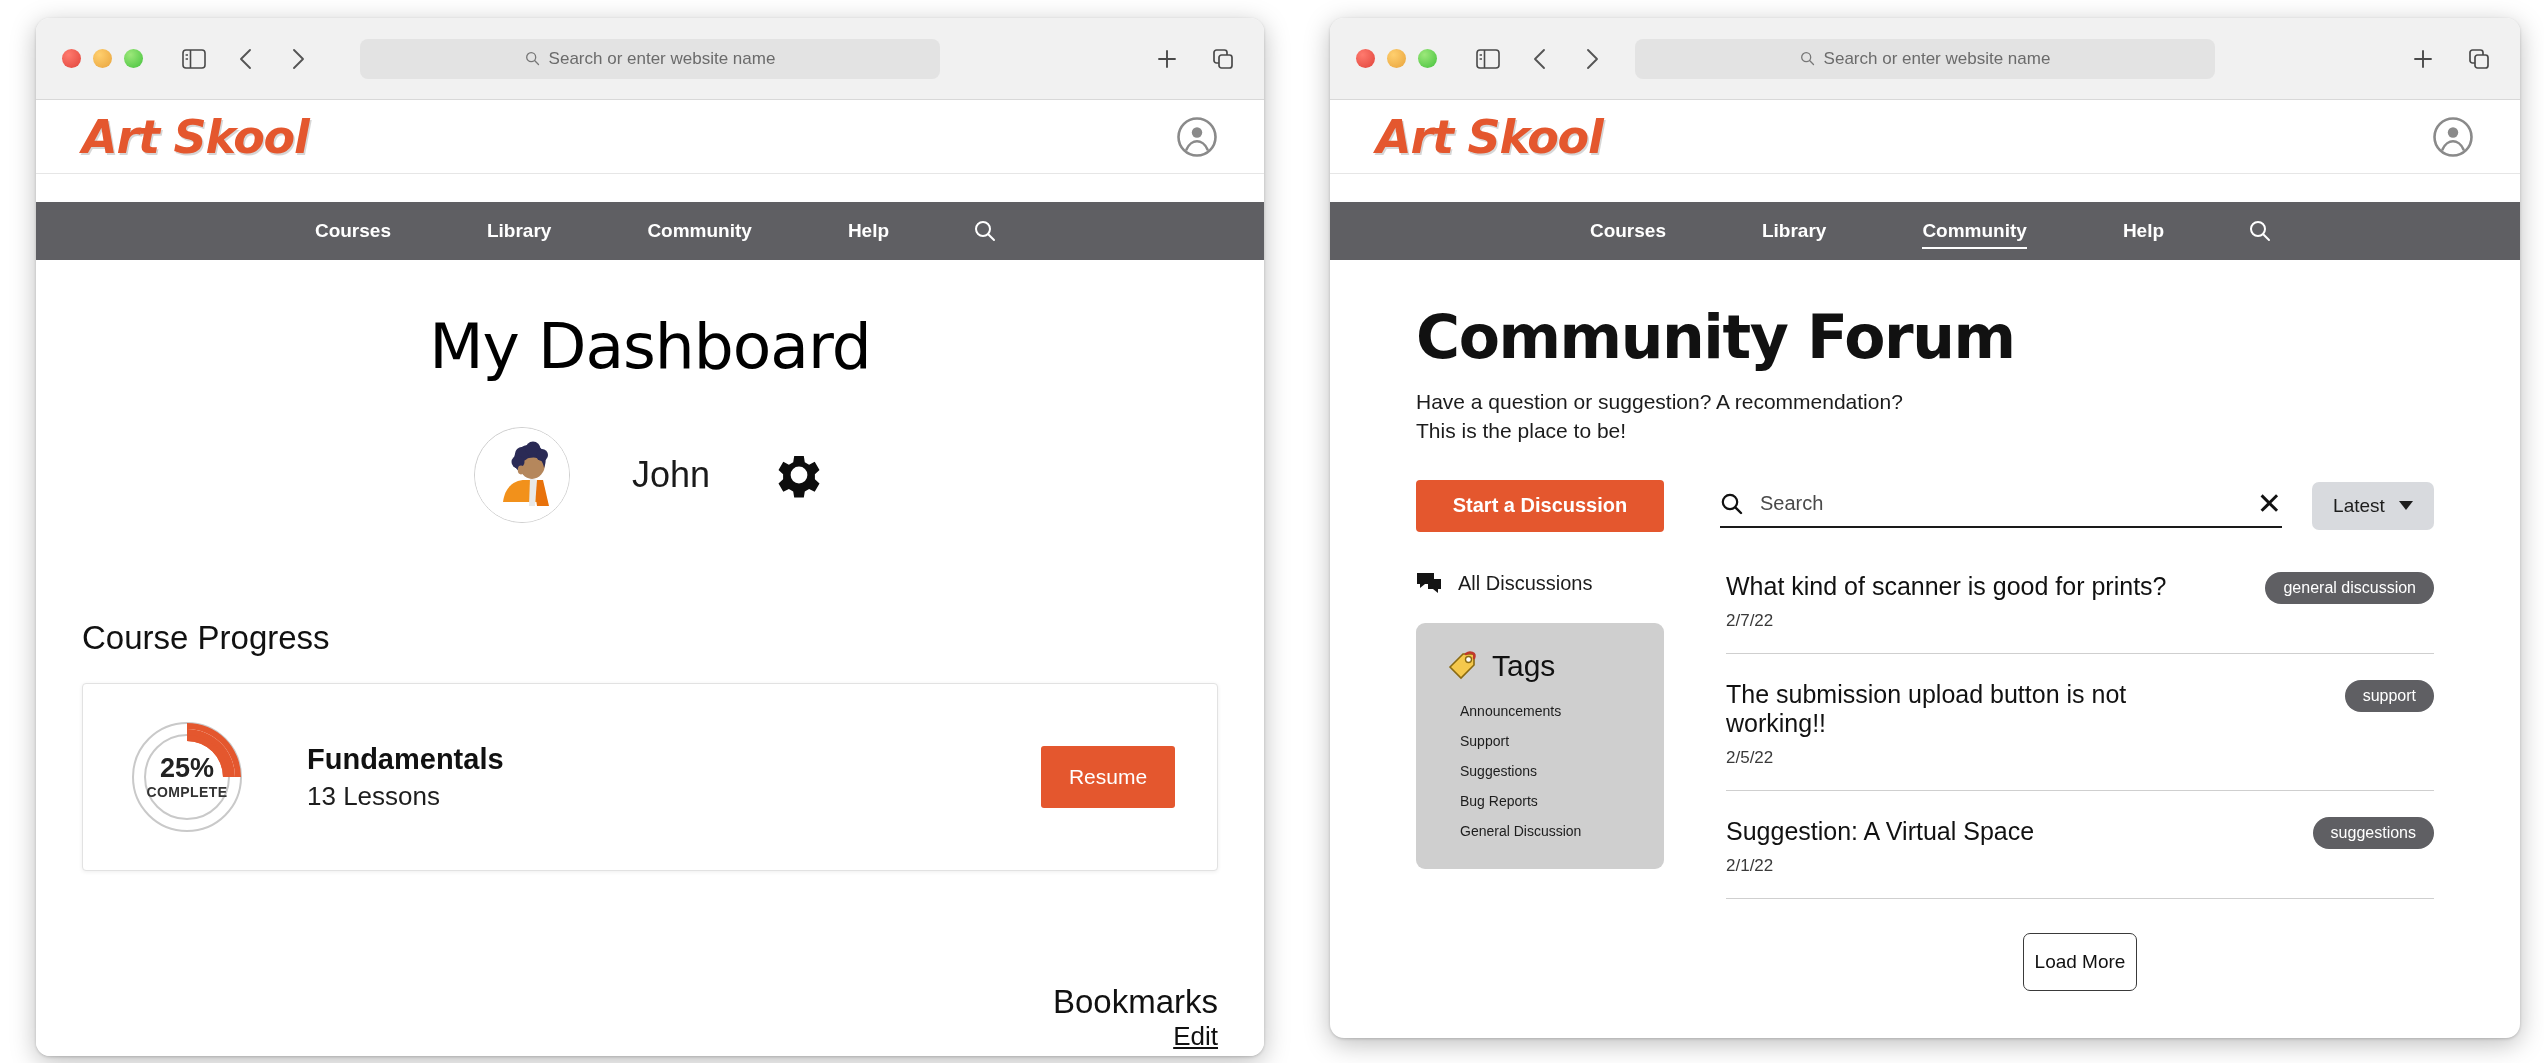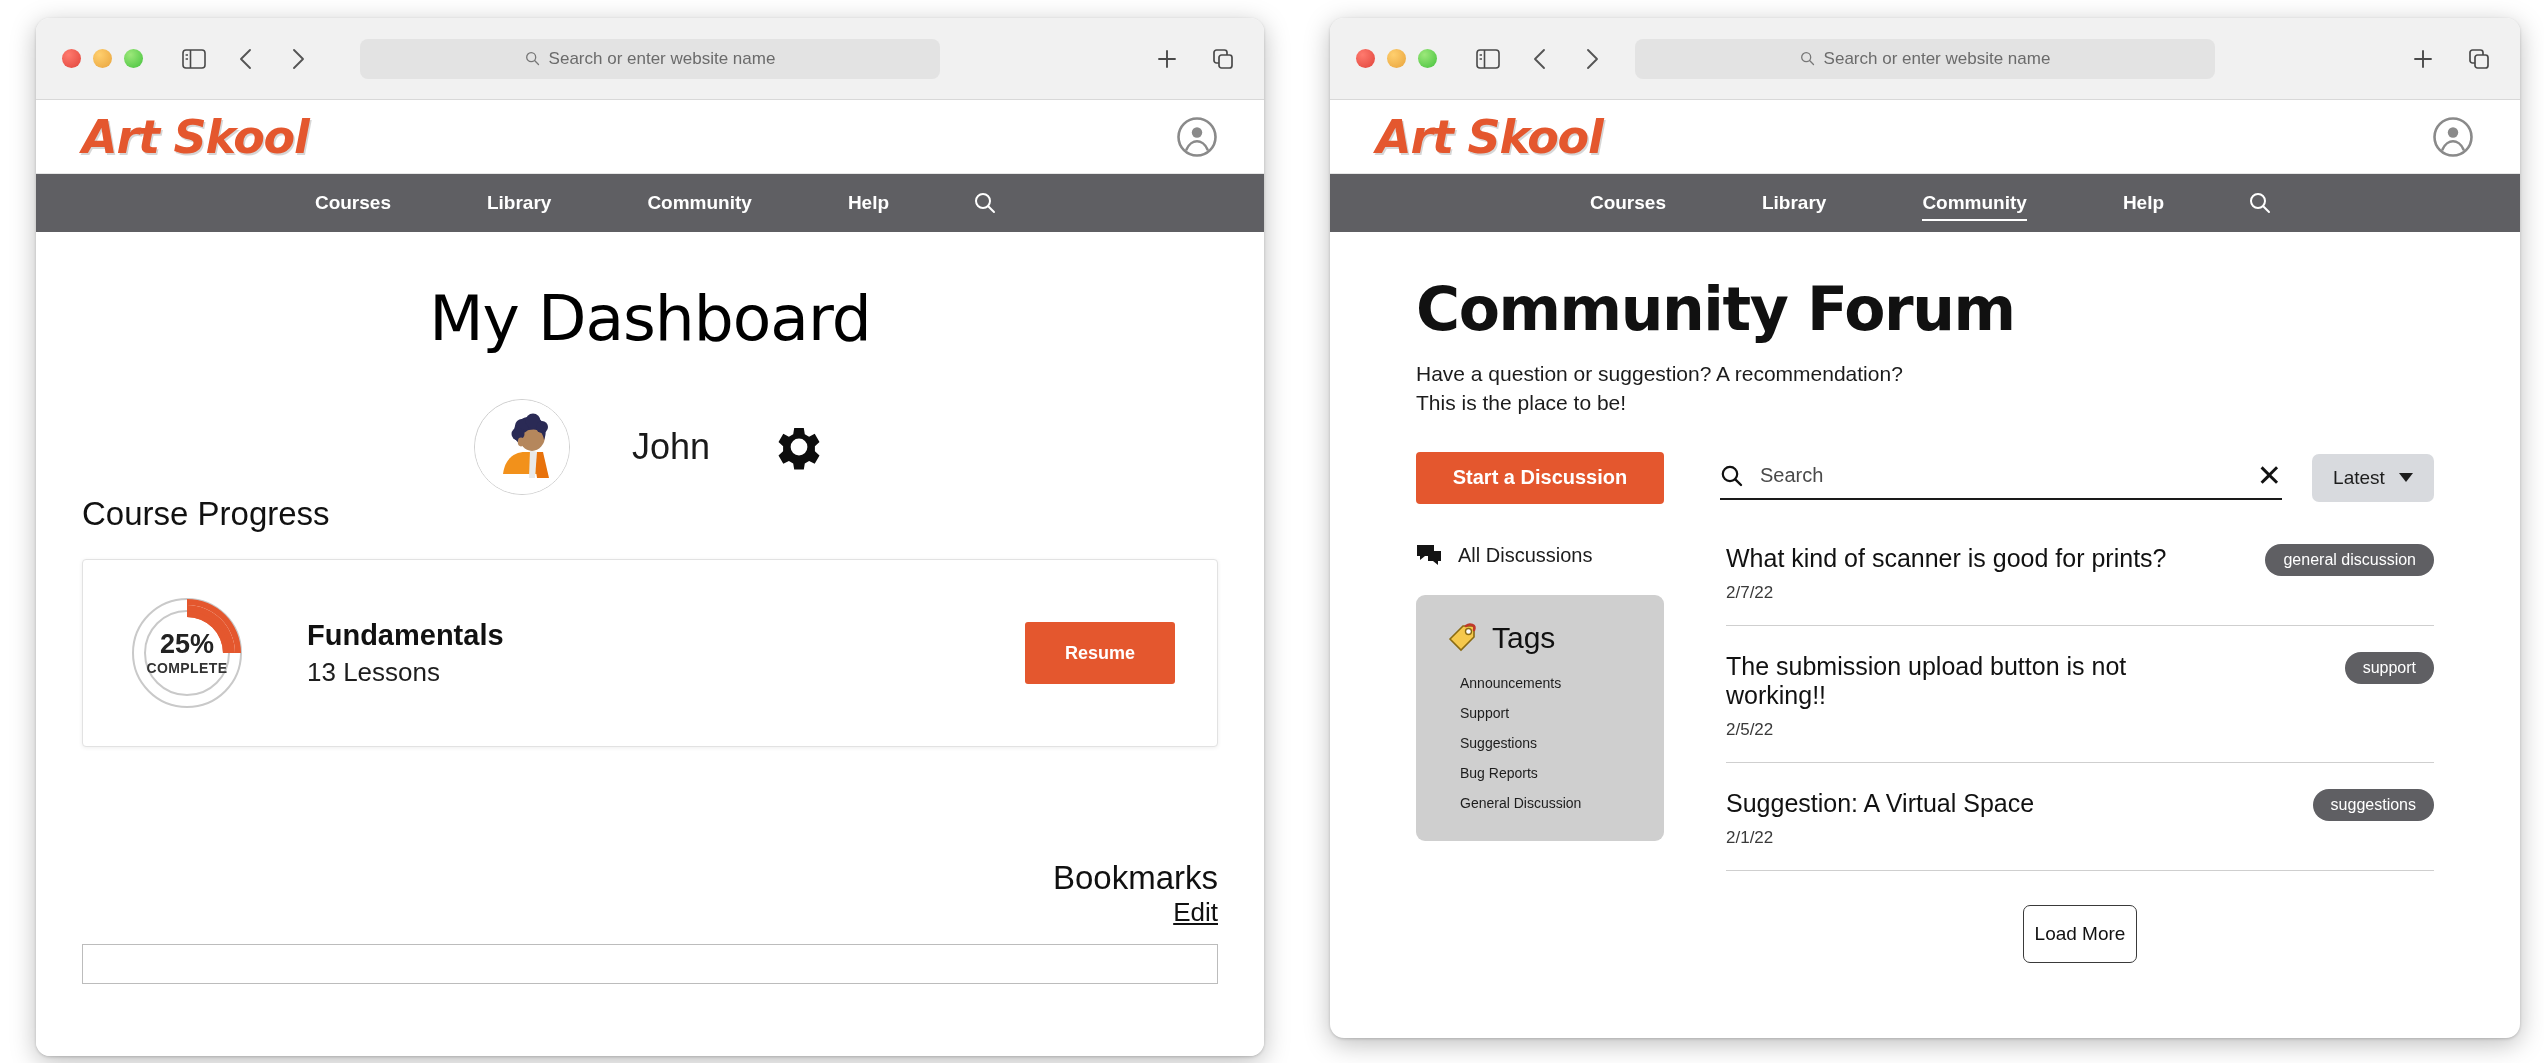--- a/index.html
+++ b/index.html
@@ -65,20 +65,21 @@
     font-size: 46px; letter-spacing: -1.2px;
     text-shadow: 1.5px 1.5px 0 rgba(0,0,0,.16);
   }
   .acct { width: 42px; height: 42px; color: #8a8a8a; }
 
   
   .nav {
     height: 58px; background: #5f5f63;
     display: flex; align-items: center; justify-content: center;
     gap: 0;
+    margin-top: 28px;
   }
   .nav a {
     color: #fff; font-size: 19px; font-weight: 600;
     text-decoration: none; padding: 0 48px;
     position: relative; white-space: nowrap;
   }
   .nav a.active::after {
     content: ""; position: absolute;
     left: 48px; right: 48px; bottom: -7px;
     height: 2px; background: #fff;
@@ -98,21 +99,21 @@
   }
   .avatar {
     width: 96px; height: 96px; border-radius: 50%;
     border: 1.5px solid #cfcfcf; overflow: hidden; background:#fff;
     flex: 0 0 auto;
   }
   .uname { font-size: 36px; color: #1a1a1a; }
   .gear { width: 54px; height: 54px; }
 
   .sec-title {
-    font-size: 33px; color: #111; font-weight: 400;
+    font-size: 33px; color: #111; margin-top: 96px; font-weight: 400;
   }
   .prog-card {
     margin-top: 26px;
     background: #fff; border: 1px solid #e2e2e2; border-radius: 4px;
     box-shadow: 0 1px 4px rgba(0,0,0,.07);
     height: 188px;
     display: flex; align-items: center;
     padding: 0 42px; gap: 58px;
   }
   .donut { position: relative; width: 124px; height: 124px; flex:0 0 auto; }
@@ -122,22 +123,22 @@
     line-height: 1.15;
     font-weight: bold;
   }
   .donut .pct { font-size: 27px; color: #222; }
   .donut .cmp { font-size: 14px; color: #333; letter-spacing: .4px; }
   .c-name { font-size: 29px; font-weight: 700; color: #111; }
   .c-les  { font-size: 26px; color: #1d1d1d; margin-top: 5px; }
   .resume-btn {
     margin-left: auto;
     background: #E4572E; color: #fff; border: none;
-    width: 150px; height: 62px; border-radius: 3px;
-    font-size: 18px; font-weight: 700; cursor: pointer;
+    width: 134px; height: 62px; border-radius: 3px;
+    font-size: 21px; font-weight: 400; cursor: pointer;
     font-family: "Liberation Sans", sans-serif;
   }
   .bm-row {
     display: flex; align-items: flex-end; justify-content: space-between;
     margin-top: 112px;
     flex-direction: column;
   }
   .bm-title { font-size: 33px; color: #111; }
   .bm-edit { font-size: 26px; color: #111; text-decoration: underline; cursor: pointer; }
   .bm-box { margin-top: 16px; height: 40px; border: 1px solid #bcbcbc; background:#fff; }

